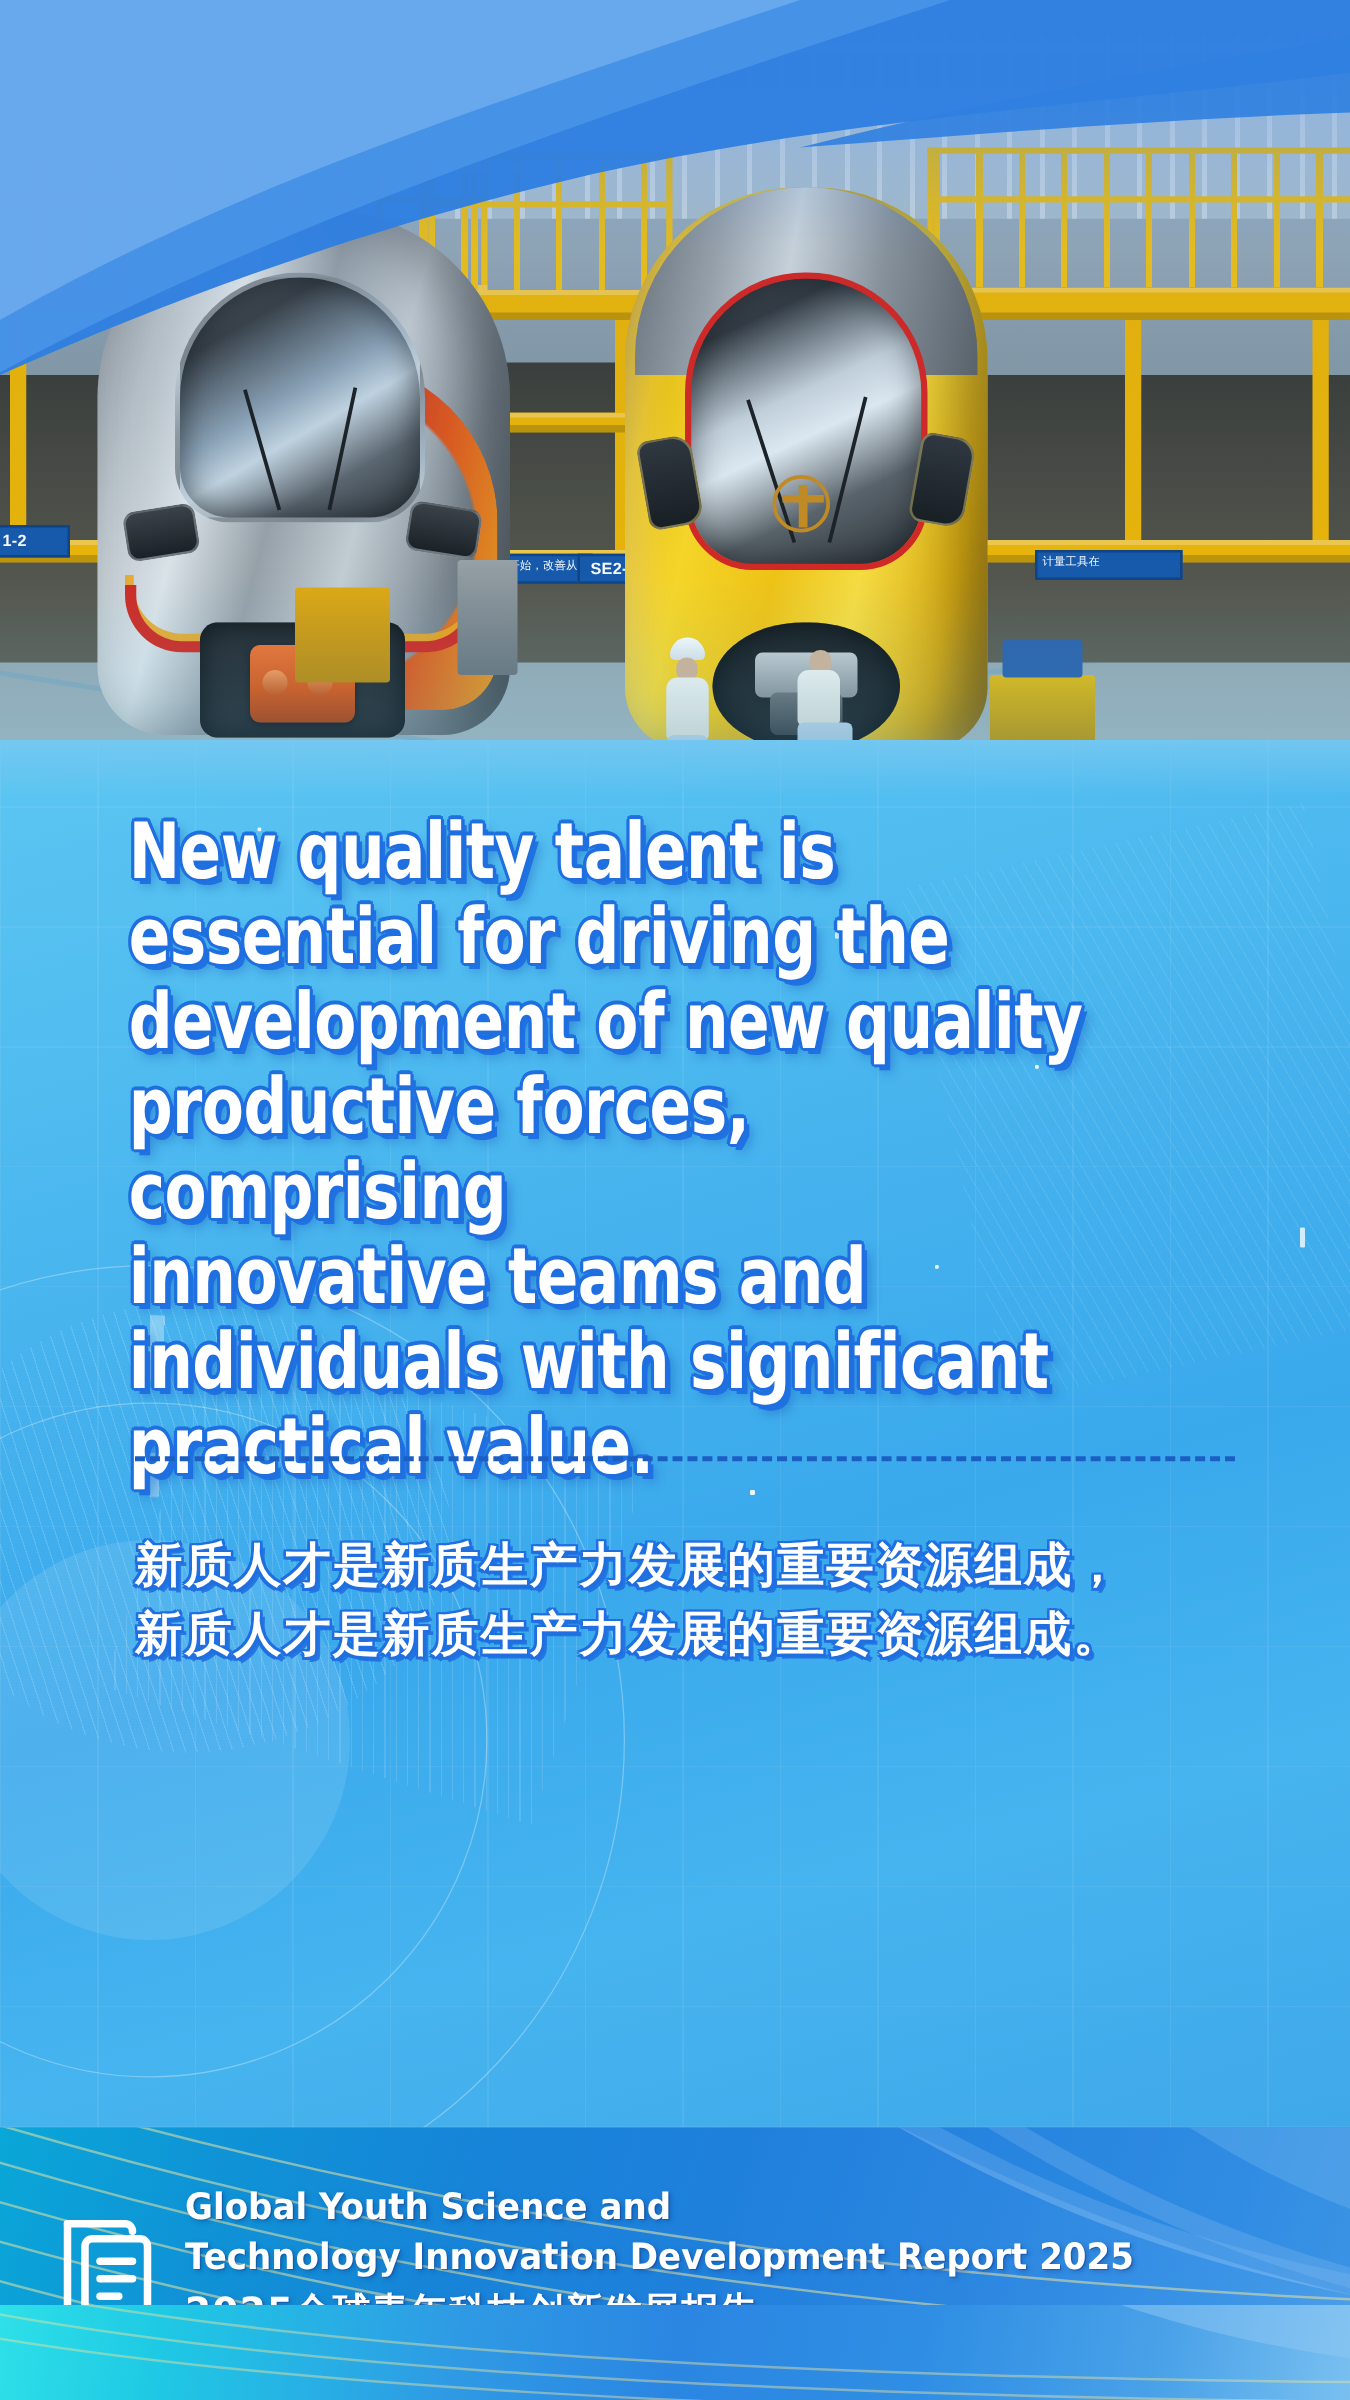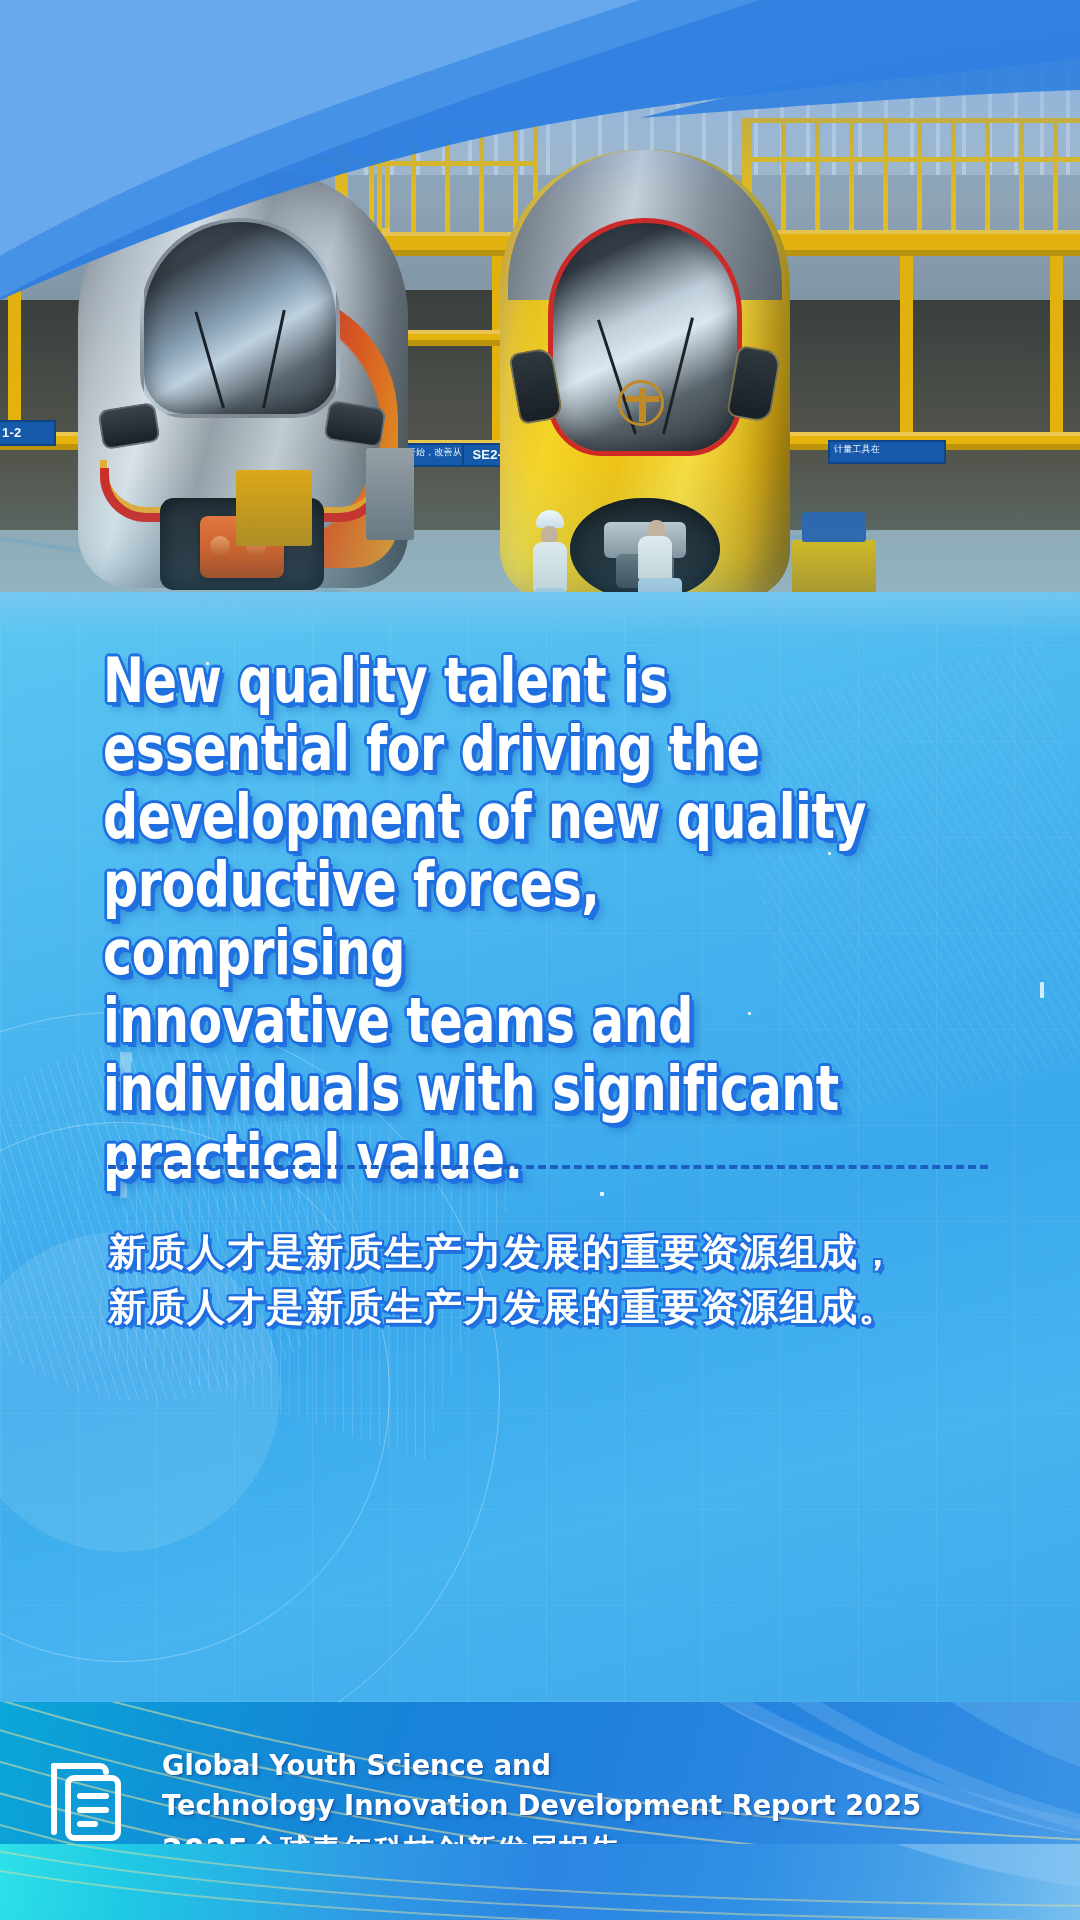--- a/index.html
+++ b/index.html
@@ -162,21 +162,21 @@
       letter-spacing:1.5px;
       text-shadow:
         -2px -2px 0 #1f6fe0, 2px -2px 0 #1f6fe0, -2px 2px 0 #1f6fe0, 2px 2px 0 #1f6fe0,
         0 -2px 0 #1f6fe0, 0 2px 0 #1f6fe0, -2px 0 0 #1f6fe0, 2px 0 0 #1f6fe0,
         4px 4px 0 rgba(31,111,224,.9); }
   .zh span { display:block; }
 
   
   .footer { position:absolute; left:0; top:1702px; width:1080px; height:218px; overflow:hidden;
       background:linear-gradient(108deg,#0aa7d8 0%,#0f93d6 16%,#1784d8 34%,#1f80dc 52%,#2b86e0 70%,#3a93e6 88%,#4e9fe8 100%); }
-  .f-content { position:absolute; left:40px; top:44px; display:flex; gap:30px; }
+  .f-content { position:absolute; left:40px; top:44px; display:flex; align-items:center; gap:16px; }
   .doc-icon { width:92px; height:100px; position:relative; flex:0 0 auto; }
   .f-text { display:flex; flex-direction:column; gap:2px; }
   .f-en { font-family:"DejaVu Sans", sans-serif; font-weight:bold; font-size:29px; line-height:38px; color:#fff;
       letter-spacing:0px; transform:scaleX(0.94); transform-origin:left center;
       text-shadow:1px 1px 0 rgba(20,70,150,.5), 2px 2px 4px rgba(10,50,120,.35); }
   .f-zh { font-family:"DejaVu Sans", sans-serif; font-weight:bold; font-size:30px; line-height:44px; color:#fff;
       letter-spacing:1px; margin-top:2px;
       text-shadow:1px 1px 0 rgba(20,70,150,.5), 2px 2px 4px rgba(10,50,120,.35); }
   .bottom-bar { position:absolute; left:0; bottom:0; width:1080px; height:76px;
       background:linear-gradient(100deg,#2ee0e8 0%,#1fc9e4 12%,#2f9ae4 34%,#2b86e2 50%,#2f8ee4 68%,#4aa2e8 86%,#79c0f0 100%); }

